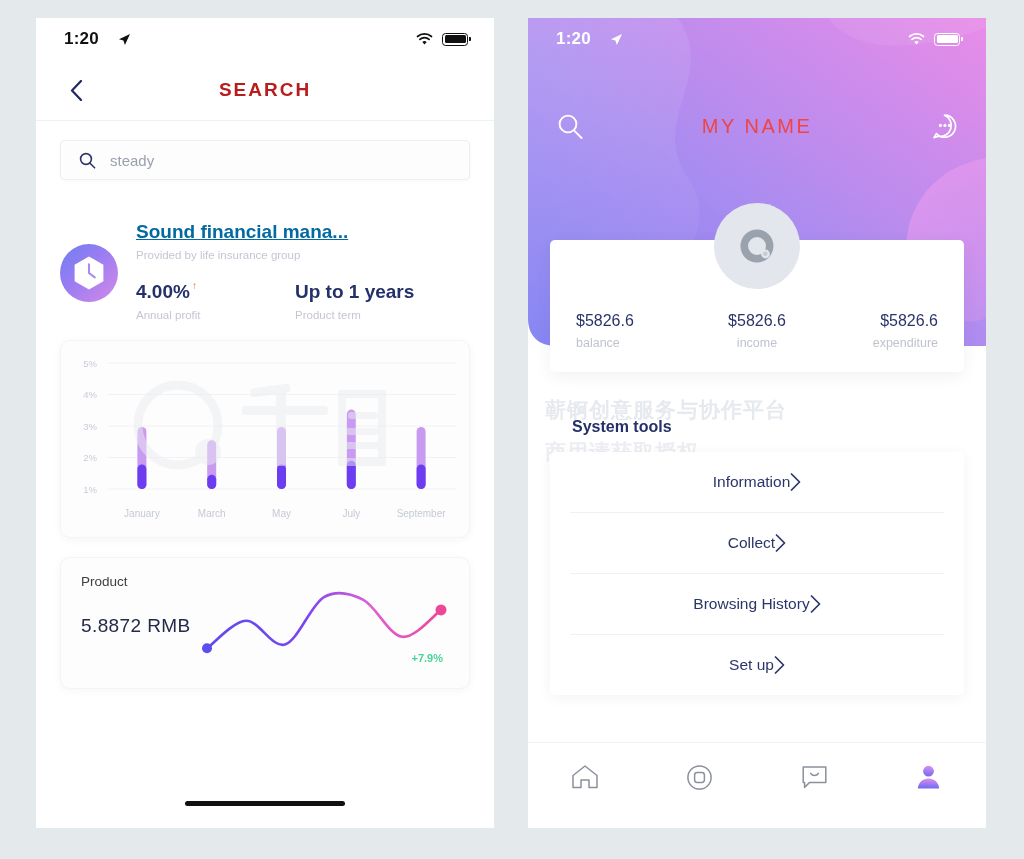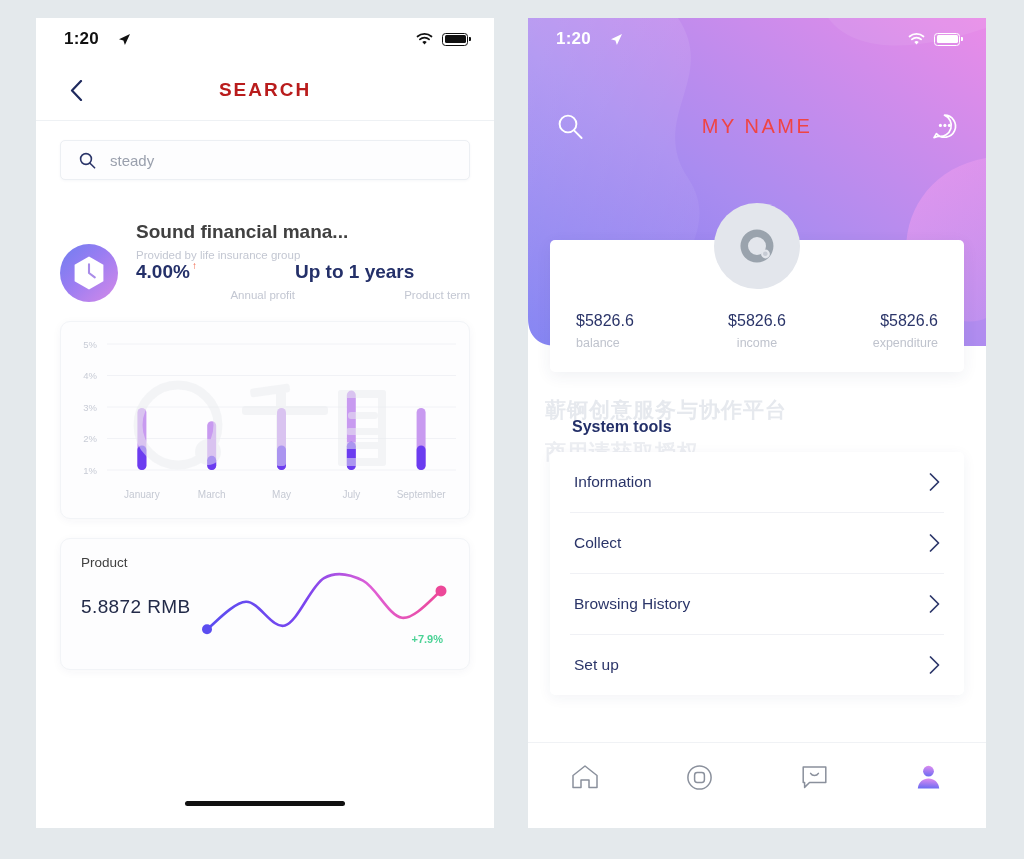--- a/index.html
+++ b/index.html
@@ -72,23 +72,23 @@
   
   .prod-head{
     display:flex;align-items:flex-start;gap:18px;padding:26px 24px 0 24px;
   }
   .prod-badge{
     width:58px;height:58px;border-radius:50%;flex:0 0 58px;margin-top:26px;
     background:linear-gradient(135deg,#6f7ef0 0%,#9a7df2 45%,#d58ae8 100%);
     display:flex;align-items:center;justify-content:center;
   }
   .prod-info{flex:1;min-width:0;padding-top:2px;}
-  .prod-title{font-size:19px;font-weight:bold;color:#404040;line-height:1.25;}
+  .prod-title{font-size:19px;font-weight:bold;color:#0369a1;line-height:1.25;text-decoration:underline;}
   .prod-sub{font-size:11.5px;color:#c3c7d2;margin-top:5px;}
-  .prod-stats{display:flex;text-align:right;}
+  .prod-stats{display:flex;margin-top:20px;}
   .stat{flex:1;}
   .stat.right{flex:0 0 175px;}
   .stat-val{font-size:19px;font-weight:bold;color:#243069;display:flex;align-items:flex-start;}
   .stat-up{font-size:10px;color:#f0593c;margin-left:2px;line-height:1;}
   .stat-lbl{font-size:11.5px;color:#c3c7d2;margin-top:6px;}
 
   
   .card{
     margin:19px 24px 0 24px;background:#fdfdfe;border-radius:10px;
     border:1px solid #f2f4f7;
@@ -157,21 +157,21 @@
     position:absolute;top:400px;left:44px;font-size:16px;font-weight:bold;color:#243069;
     z-index:3;
   }
   .menu-card{
     position:absolute;top:434px;left:22px;width:414px;
     background:#fff;border-radius:5px;
     box-shadow:0 3px 14px rgba(40,50,100,.06);
     z-index:3;
   }
   .menu-row{
-    height:60px;display:flex;align-items:center;justify-content:space-between;
+    height:60px;display:flex;align-items:center;justify-content:center;
     margin:0 20px;border-bottom:1px solid #f0f1f5;
     padding:0 4px;
   }
   .menu-row:last-child{border-bottom:none;}
   .menu-lbl{font-size:15.5px;color:#2b3569;}
 
   .tabbar{
     position:absolute;bottom:0;left:0;width:458px;height:86px;background:#fff;
     border-top:1px solid #f0f2f5;display:flex;align-items:flex-start;
     padding-top:14px;box-sizing:border-box;z-index:5;

